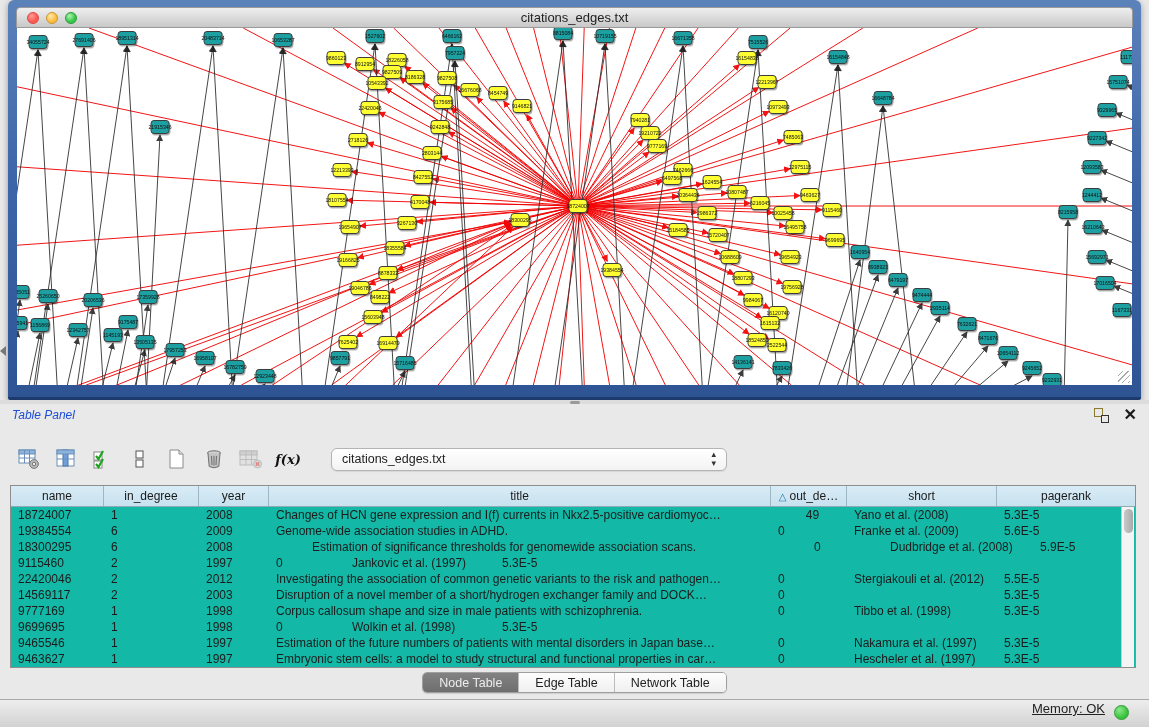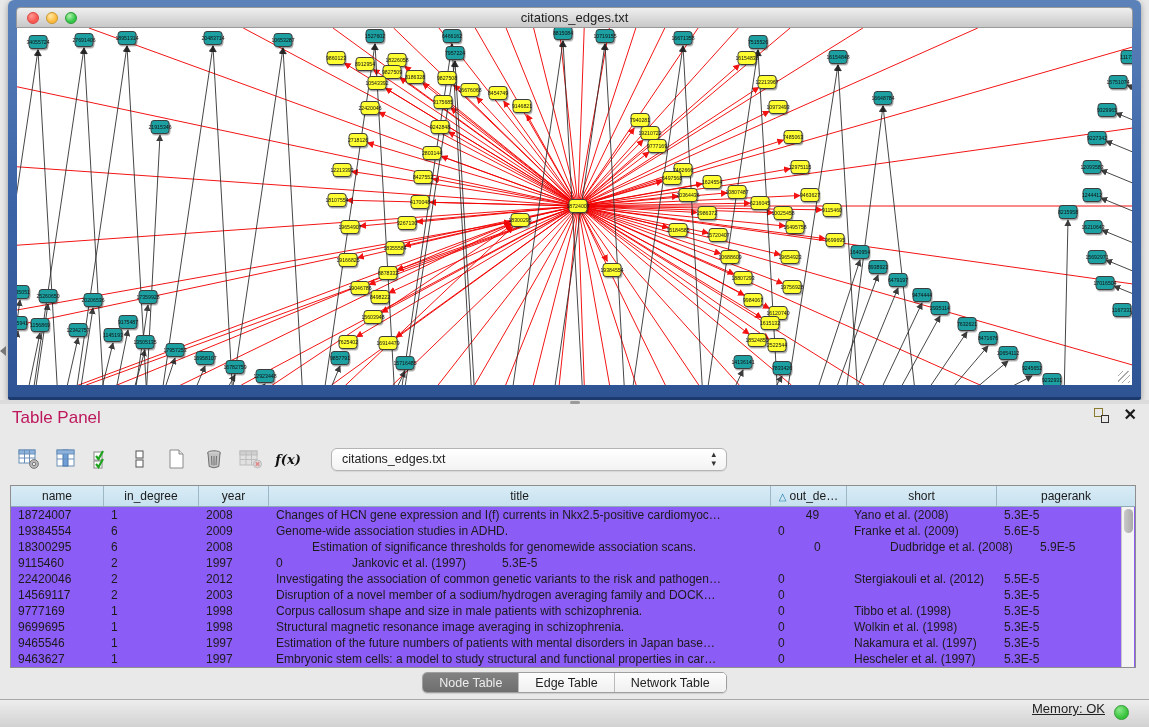--- a/index.html
+++ b/index.html
@@ -29,39 +29,39 @@
   .hide-arrow{position:absolute;left:0;top:346px;width:0;height:0;
     border-top:5px solid transparent;border-bottom:5px solid transparent;border-right:6px solid #777;}
 
   
   .splitter{position:absolute;left:0;top:400px;width:1149px;height:4px;background:#dcdcdc;}
   .splitter .knob{position:absolute;left:570px;top:1px;width:10px;height:3px;background:#9a9a9a;border-radius:2px;}
 
   
   .table-panel{position:absolute;left:0;top:404px;width:1149px;height:295px;background:#e9e9e9;}
   .tp-header{position:absolute;left:0;top:0;width:100%;height:24px;}
-  .tp-title{position:absolute;left:12px;top:4px;font-size:17px;color:#be185d;}
+  .tp-title{position:absolute;left:12px;top:4px;font-size:12px;color:#1d4ed8;font-style:italic;}
   .tp-float{position:absolute;right:40px;top:4px;width:15px;height:15px;cursor:pointer;}
   .tp-float .sq1{position:absolute;left:0;top:0;width:9px;height:9px;border:1.5px solid #8a7a30;}
   .tp-float .sq2{position:absolute;right:0;bottom:0;width:8px;height:8px;border:1.5px solid #333;background:#e9e9e9;}
   .tp-close{position:absolute;right:12px;top:1px;font-size:16px;font-weight:bold;color:#1a1a1a;cursor:pointer;}
 
   
   .toolbar{position:absolute;left:0;top:30px;width:100%;height:50px;display:flex;align-items:center;}
   .tb-icon{display:inline-flex;align-items:center;justify-content:center;width:26px;height:26px;margin-left:11px;cursor:pointer;}
   .tb-icon:first-child{margin-left:16px;}
   .fx{font-family:"DejaVu Serif",serif;font-style:italic;font-weight:bold;font-size:13px;color:#111;}
   .combo{position:relative;margin-left:30px;width:396px;height:23px;background:linear-gradient(#fff,#f3f3f3);
     border:1px solid #b4b4b4;border-radius:6px;box-shadow:0 1px 1px rgba(0,0,0,.08);cursor:pointer;}
   .combo .val{position:absolute;left:10px;top:3px;font-size:12.5px;color:#222;}
   .combo .arrows{position:absolute;right:10px;top:1px;display:flex;flex-direction:column;line-height:9px;
     font-size:9px;color:#333;}
 
   
-  .grid{position:absolute;left:10px;top:81px;width:1126px;height:183px;background:#8b5cf6;border:1px solid #8e8e8e;}
+  .grid{position:absolute;left:10px;top:81px;width:1126px;height:183px;background:#14b8a6;border:1px solid #8e8e8e;}
   .ghead{display:flex;height:21px;background:linear-gradient(#d8ecf6,#c8e2ef);border-bottom:1px solid #8fa9b6;}
   .ghead .hc{flex:0 0 auto;border-right:1px solid #9db8c4;font-size:12px;color:#1a1a1a;
     text-align:center;line-height:20px;overflow:hidden;white-space:nowrap;cursor:pointer;}
   .ghead .hc.last{border-right:none;flex:1 1 auto;}
   .sort-tri{color:#1a7aa8;font-size:10px;margin-right:3px;}
   .gbody .tr{display:flex;height:16px;cursor:default;}
   .gbody .tc{flex:0 0 auto;font-size:12px;color:#1c1c1c;line-height:16px;white-space:nowrap;
     overflow:hidden;padding-left:7px;}
   .vscroll{position:absolute;right:1px;top:21px;width:13px;height:160px;background:#f4f4f4;border-left:1px solid #c9c9c9;}
   .vscroll .thumb{position:absolute;left:2px;top:2px;width:9px;height:24px;border-radius:5px;
@@ -674,39 +674,38 @@
           <div class="tc" style="width: 70px;">2012</div>
           <div class="tc" style="width: 502px;">Investigating the association of common genetic variants to the risk and pathogen…</div>
           <div class="tc" style="width: 76px;">0</div>
           <div class="tc" style="width: 150px;">Stergiakouli et al. (2012)</div>
           <div class="tc" style="width: 97px;">5.5E-5</div>
         </div>
         <div class="tr">
           <div class="tc" style="width: 93px;">14569117</div>
           <div class="tc" style="width: 95px;">2</div>
           <div class="tc" style="width: 70px;">2003</div>
-          <div class="tc" style="width: 502px;">Disruption of a novel member of a sodium/hydrogen averaging family and DOCK…</div>
+          <div class="tc" style="width: 502px;">Disruption of a novel member of a short/hydrogen exchanger family and DOCK…</div>
           <div class="tc" style="width: 76px;">0</div>
           <div class="tc" style="width: 150px; margin-top: 40px;">de Silva et al. (2003)</div>
           <div class="tc" style="width: 97px;">5.3E-5</div>
         </div>
         <div class="tr">
           <div class="tc" style="width: 93px;">9777169</div>
           <div class="tc" style="width: 95px;">1</div>
           <div class="tc" style="width: 70px;">1998</div>
           <div class="tc" style="width: 502px;">Corpus callosum shape and size in male patients with schizophrenia.</div>
           <div class="tc" style="width: 76px;">0</div>
           <div class="tc" style="width: 150px;">Tibbo et al. (1998)</div>
           <div class="tc" style="width: 97px;">5.3E-5</div>
         </div>
         <div class="tr">
           <div class="tc" style="width: 93px;">9699695</div>
           <div class="tc" style="width: 95px;">1</div>
           <div class="tc" style="width: 70px;">1998</div>
-          <div class="tc" style="width: 502px;">Structural magnetic resonance image averaging in schizophrenia.</div>
           <div class="tc" style="width: 76px;">0</div>
           <div class="tc" style="width: 150px;">Wolkin et al. (1998)</div>
           <div class="tc" style="width: 97px;">5.3E-5</div>
         </div>
         <div class="tr">
           <div class="tc" style="width: 93px;">9465546</div>
           <div class="tc" style="width: 95px;">1</div>
           <div class="tc" style="width: 70px;">1997</div>
           <div class="tc" style="width: 502px;">Estimation of the future numbers of patients with mental disorders in Japan base…</div>
           <div class="tc" style="width: 76px;">0</div>

